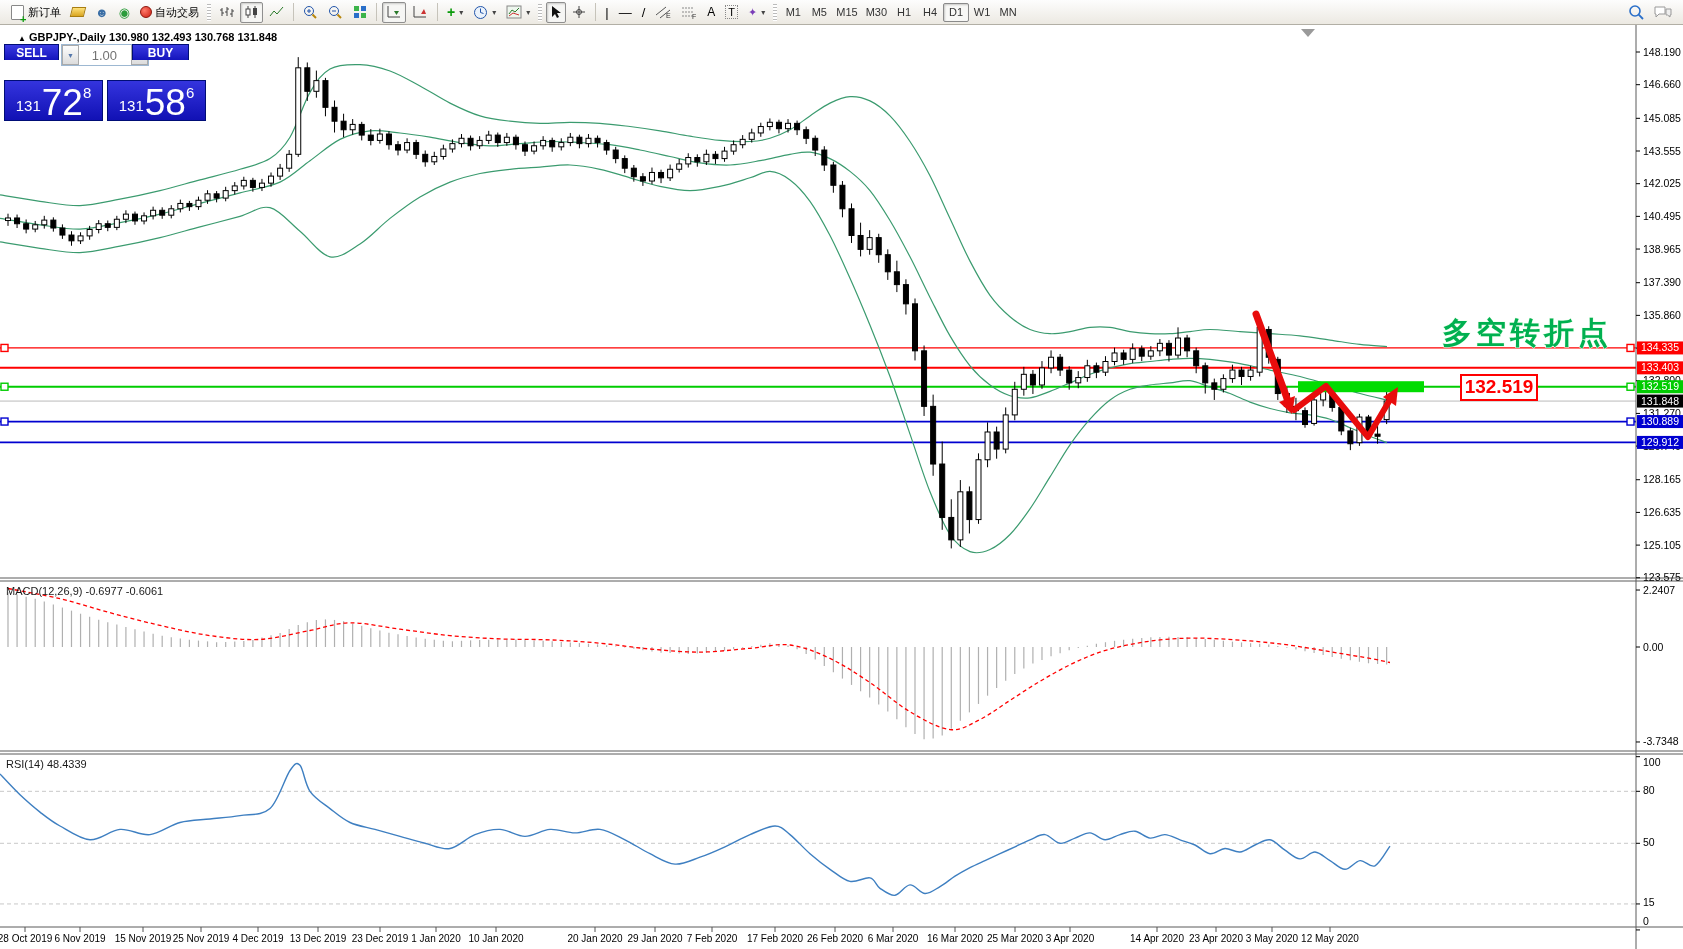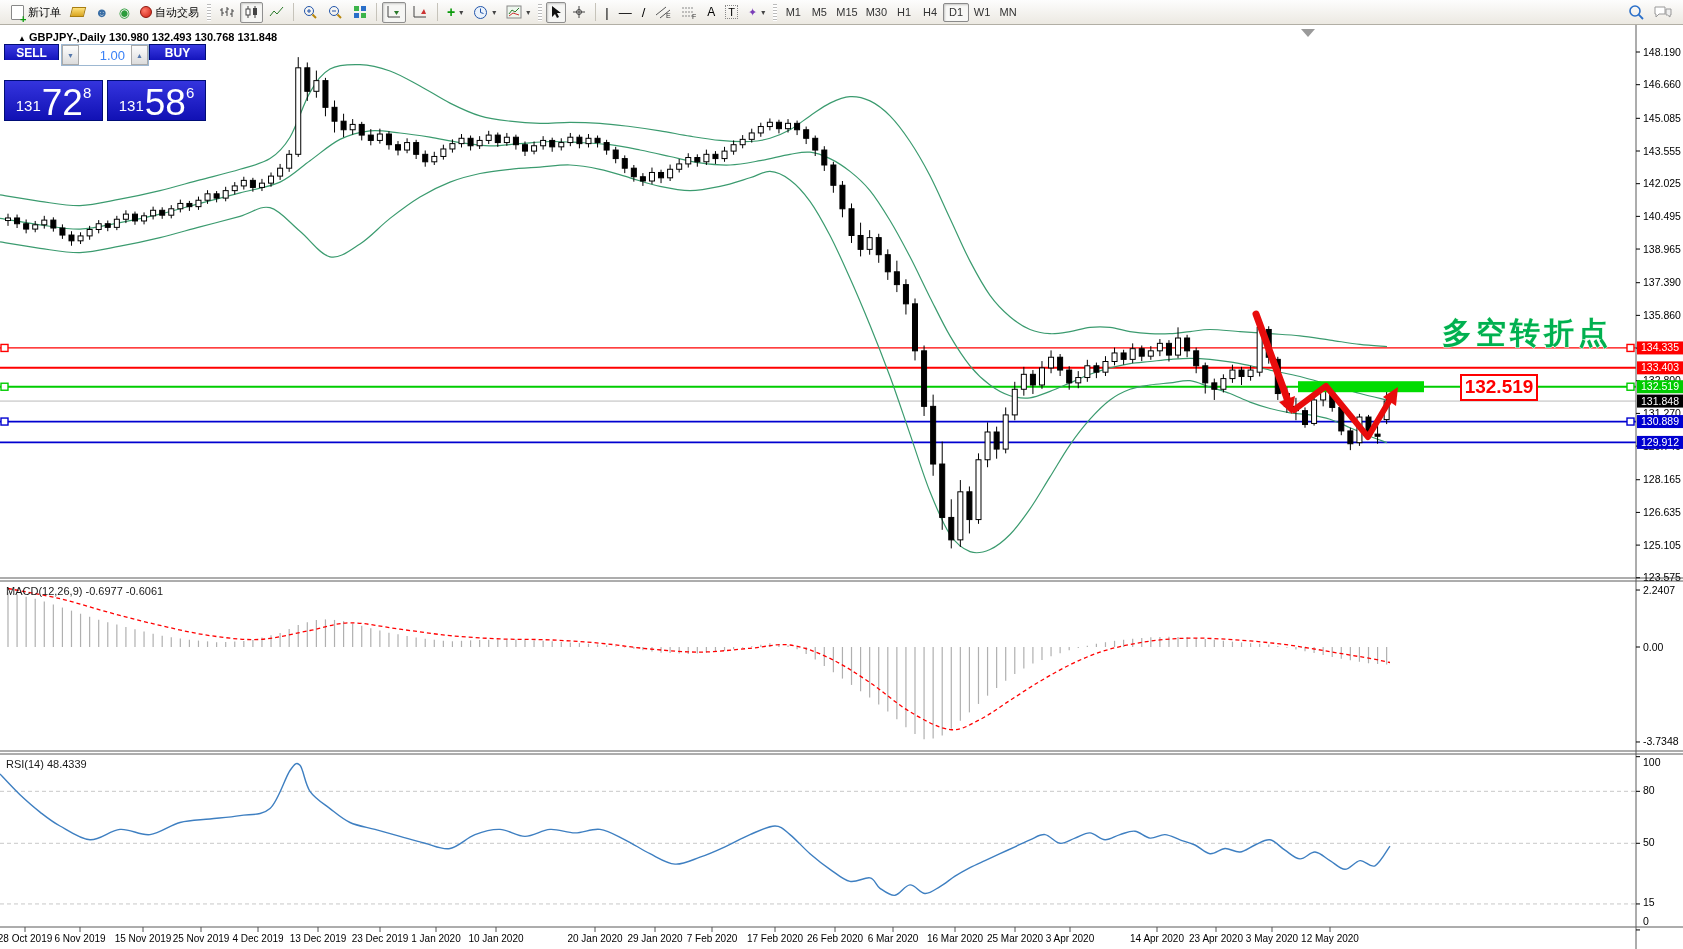--- a/index.html
+++ b/index.html
@@ -33,27 +33,27 @@
   .tb-right{margin-left:auto;display:flex;align-items:center;gap:8px;padding-right:6px;}
   
   .chart-title{position:absolute;left:7px;top:31px;z-index:6;font-size:11px;font-weight:bold;color:#000;margin-left:11px;}
   .chart-title .tri{font-size:8px;margin-right:3px;}
   
   .trade-panel{position:absolute;left:4px;top:44px;width:202px;height:63px;z-index:6;}
   .tp-tab{position:absolute;top:0;height:16px;background:linear-gradient(#3a3ae2,#1414bc);
     border:1px solid #000d76;color:#fff;font-size:12px;font-weight:bold;display:flex;
     align-items:center;justify-content:center;font-family:"Liberation Sans",sans-serif;}
   .tp-sell-tab{left:0;width:55px;border-bottom:none;}
-  .tp-buy-tab{right:0;width:57px;border-bottom:none;}
+  .tp-buy-tab{right:17px;width:57px;border-bottom:none;}
   .tp-vol{position:absolute;left:57px;top:0;width:88px;height:22px;background:#fff;
     border:1px solid #9db8d2;display:flex;align-items:stretch;box-sizing:border-box;}
   .tp-spin{width:17px;border:1px solid #aaa;background:linear-gradient(#fdfdfd,#dcdcdc);
     color:#5577aa;font-size:7px;display:flex;align-items:center;justify-content:center;padding:0;}
-  .tp-vol-val{flex:1;display:flex;align-items:center;justify-content:flex-end;padding-right:6px;
-    font-size:13px;color:#3b82f6;}
+  .tp-vol-val{flex:1;display:flex;align-items:center;justify-content:flex-end;padding-right:14px;
+    font-size:13px;color:#737373;}
   .tp-price{position:absolute;top:36px;height:41px;width:99px;background:linear-gradient(#3434de,#1111b4);
     border:1px solid #000d76;color:#fff;display:flex;align-items:flex-end;justify-content:center;
     box-sizing:border-box;padding-bottom:2px;}
   .tp-price.sell{left:0;}
   .tp-price.buy{left:103px;}
   .pp-small{font-size:15px;margin:0 1px 4px 0;}
   .pp-big{font-size:37px;line-height:.85;font-weight:normal;}
   .pp-sup{font-size:15px;align-self:flex-start;margin-top:3px;}
 </style>
 </head>

